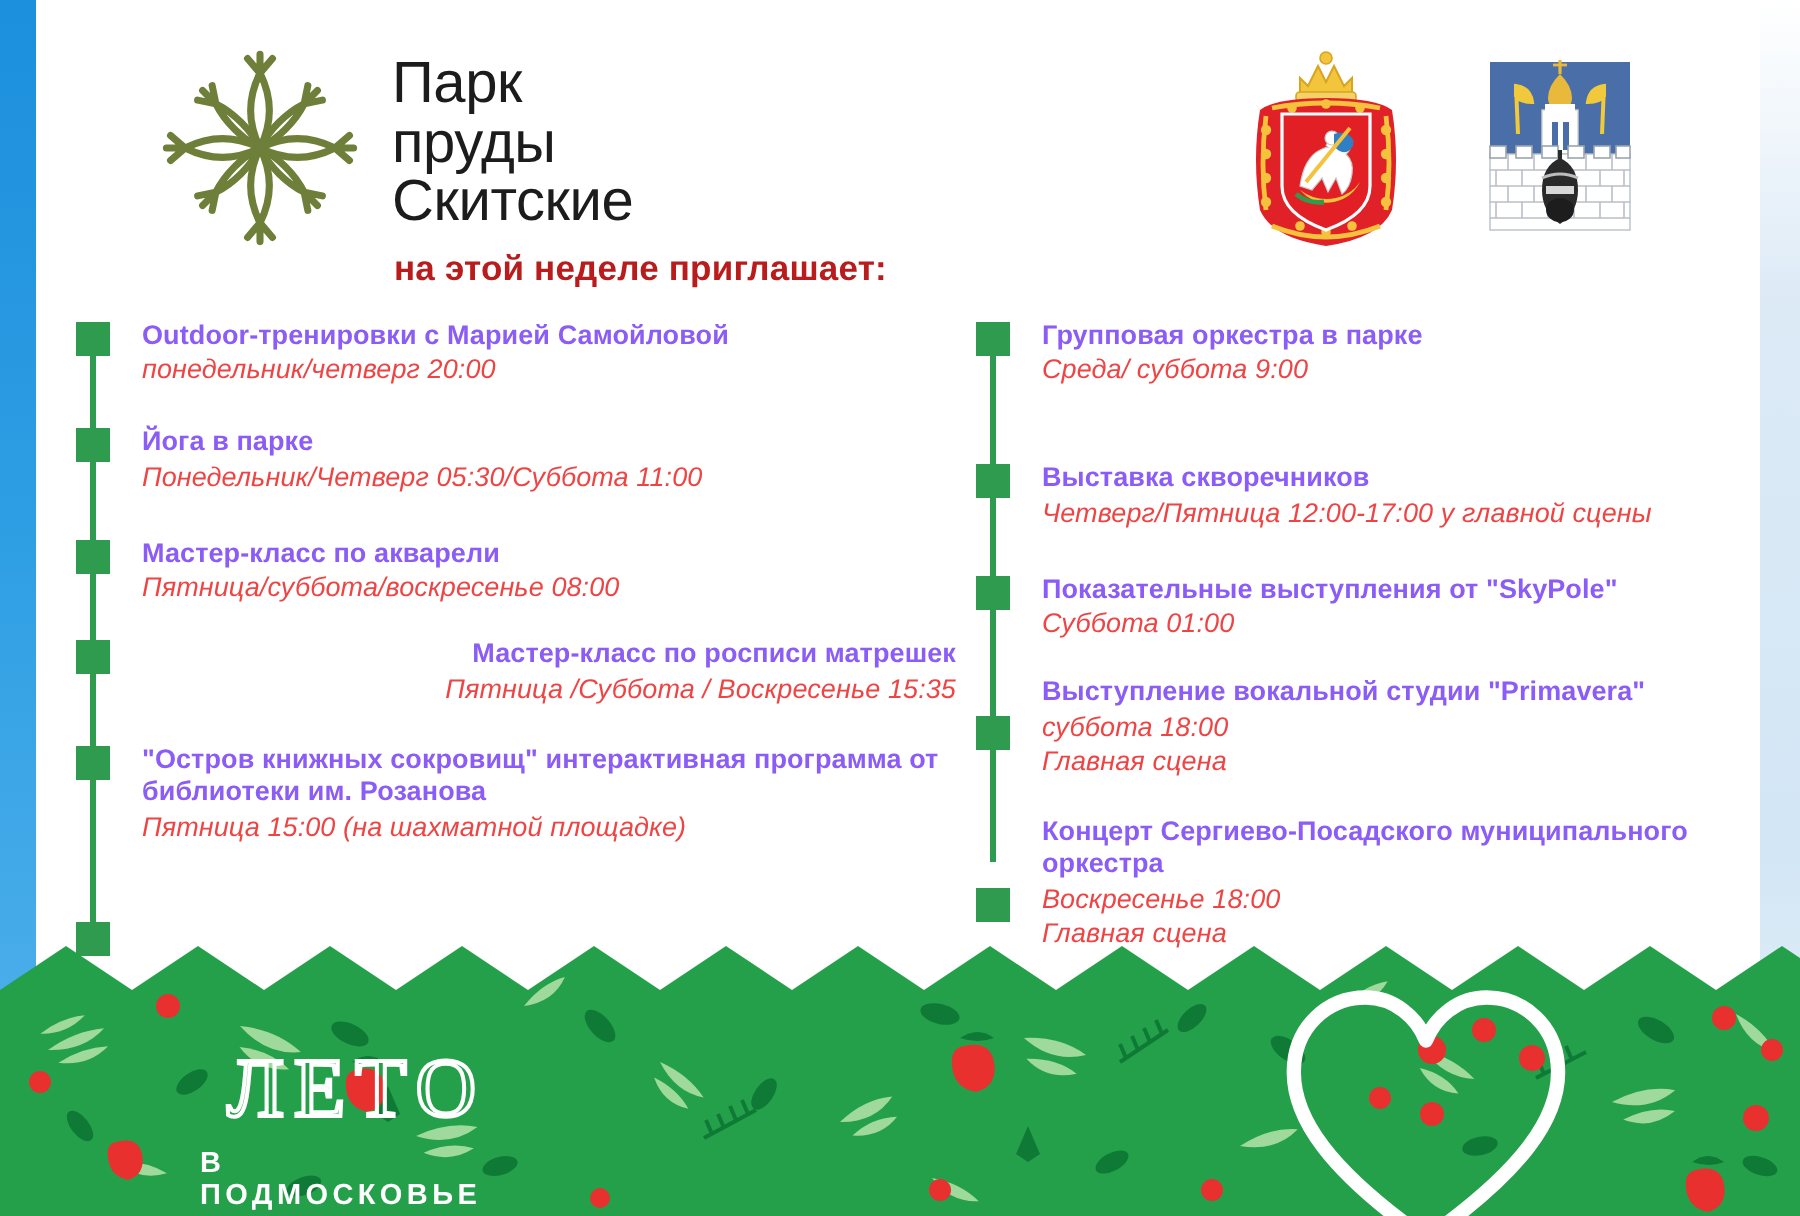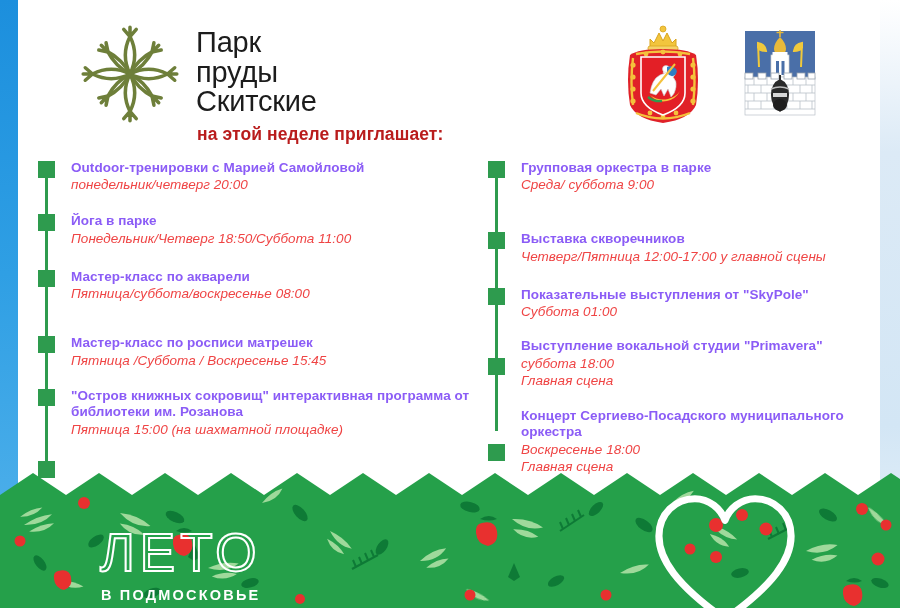--- a/index.html
+++ b/index.html
@@ -95,25 +95,25 @@
     overflow: hidden;
   }
   .banner svg { display: block; width: 900px; height: 135px; }
 
   .banner-brand {
     position: absolute; left: 100px; top: 28px;
     display: flex; align-items: center; gap: 14px;
   }
   .leto-wrap { display: flex; flex-direction: column; align-items: center; }
   .leto {
-    font-size: 53px; font-weight: 400; letter-spacing: 5px;
+    font-size: 42px; font-weight: 400; letter-spacing: 5px;
     color: transparent;
     -webkit-text-stroke: 2px #ffffff;
     line-height: 1;
-    font-family: Liberation Sans, sans-serif;
+    font-family: Liberation Serif, serif;
   }
   .leto-sub {
     margin-top: 8px;
     font-size: 14.5px; font-weight: 700; letter-spacing: 2.2px;
     color: #ffffff;
   }
   .heart { width: 82px; height: 78px; margin-top: -8px; }
 </style>
 </head>
 <body>
@@ -261,33 +261,33 @@
 
       <div class="item" style="margin-top:0;">
         <span class="bullet" style="top:1px;"></span>
         <div class="item-title">Outdoor-тренировки с Марией Самойловой</div>
         <div class="item-sub">понедельник/четверг 20:00</div>
       </div>
 
       <div class="item" style="margin-top:20px;">
         <span class="bullet" style="top:1px;"></span>
         <div class="item-title">Йога в парке</div>
-        <div class="item-sub">Понедельник/Четверг 18:50/Суббота 11:00</div>
+        <div class="item-sub">Понедельник/Четверг 05:30/Суббота 11:00</div>
       </div>
 
       <div class="item" style="margin-top:22px;">
         <span class="bullet" style="top:1px;"></span>
         <div class="item-title">Мастер-класс по акварели</div>
         <div class="item-sub">Пятница/суббота/воскресенье 08:00</div>
       </div>
 
-      <div class="item" style="margin-top:33px;">
+      <div class="item" style="margin-top:17px;text-align:right;">
         <span class="bullet" style="top:1px;"></span>
         <div class="item-title">Мастер-класс по росписи матрешек</div>
-        <div class="item-sub">Пятница /Суббота / Воскресенье 15:45</div>
+        <div class="item-sub">Пятница /Суббота / Воскресенье 15:35</div>
       </div>
 
       <div class="item" style="margin-top:19px;">
         <span class="bullet" style="top:1px;"></span>
         <div class="item-title">"Остров книжных сокровищ" интерактивная программа от библиотеки им. Розанова</div>
         <div class="item-sub">Пятница 15:00 (на шахматной площадке)</div>
       </div>
 
       <span class="tail-bullet" style="top:301px;"></span>
     </div>

